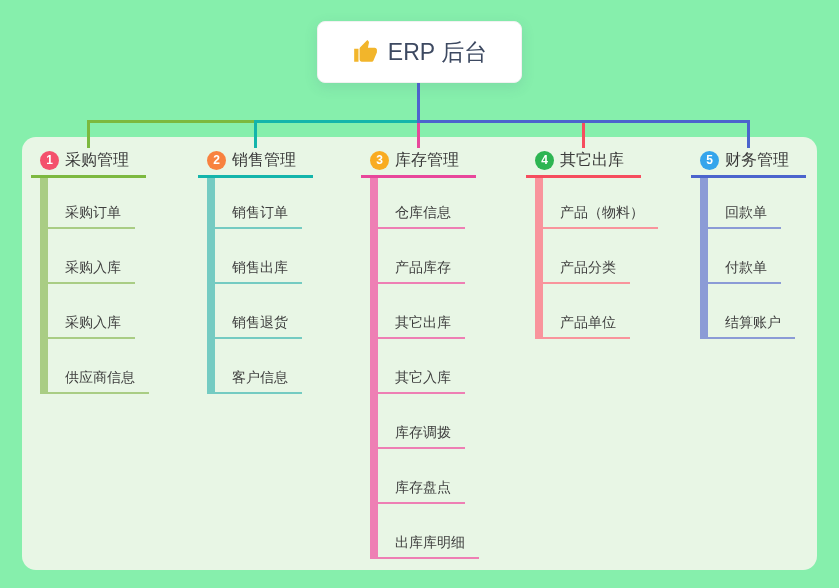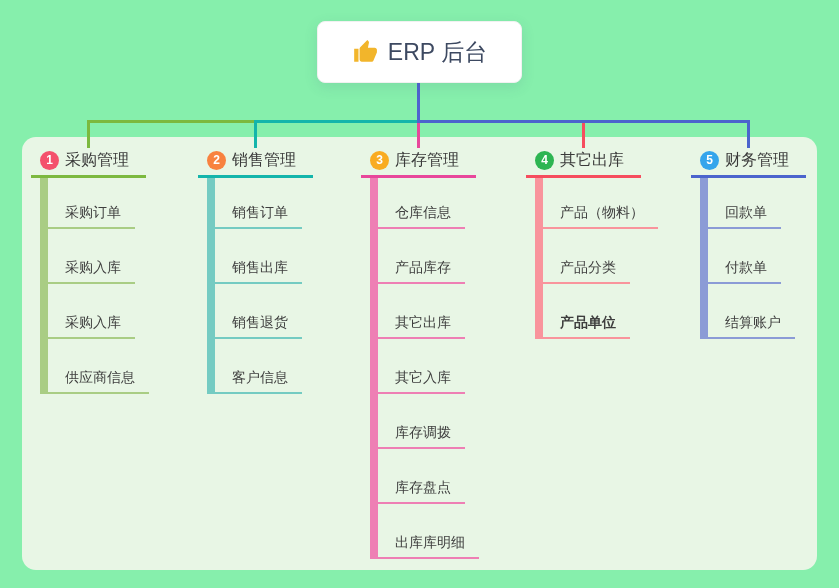--- a/index.html
+++ b/index.html
@@ -131,21 +131,21 @@
           <span>其它出库</span>
         </div>
         <div class="children" style="border-left-color: rgb(249, 148, 156);">
           <div class="child">
             <div class="child-cell" style="border-bottom-color: rgb(249, 148, 156); color: rgb(62, 62, 62);">产品（物料）</div>
           </div>
           <div class="child">
             <div class="child-cell" style="border-bottom-color: rgb(249, 148, 156); color: rgb(62, 62, 62);">产品分类</div>
           </div>
           <div class="child">
-            <div class="child-cell" style="border-bottom-color: rgb(249, 148, 156); color: rgb(62, 62, 62); font-weight: bold;">产品单位</div>
+            <div class="child-cell" style="border-bottom-color: rgb(249, 148, 156); color: rgb(62, 62, 62);">产品单位</div>
           </div>
         </div>
       </div>
       <div class="branch" style="left: 691px; top: 150px;">
         <div class="branch-title" style="border-bottom-color: rgb(75, 100, 205); color: rgb(58, 58, 58);">
           <span class="badge" style="background: rgb(52, 165, 236);">5</span>
           <span>财务管理</span>
         </div>
         <div class="children" style="border-left-color: rgb(139, 155, 214);">
           <div class="child">

